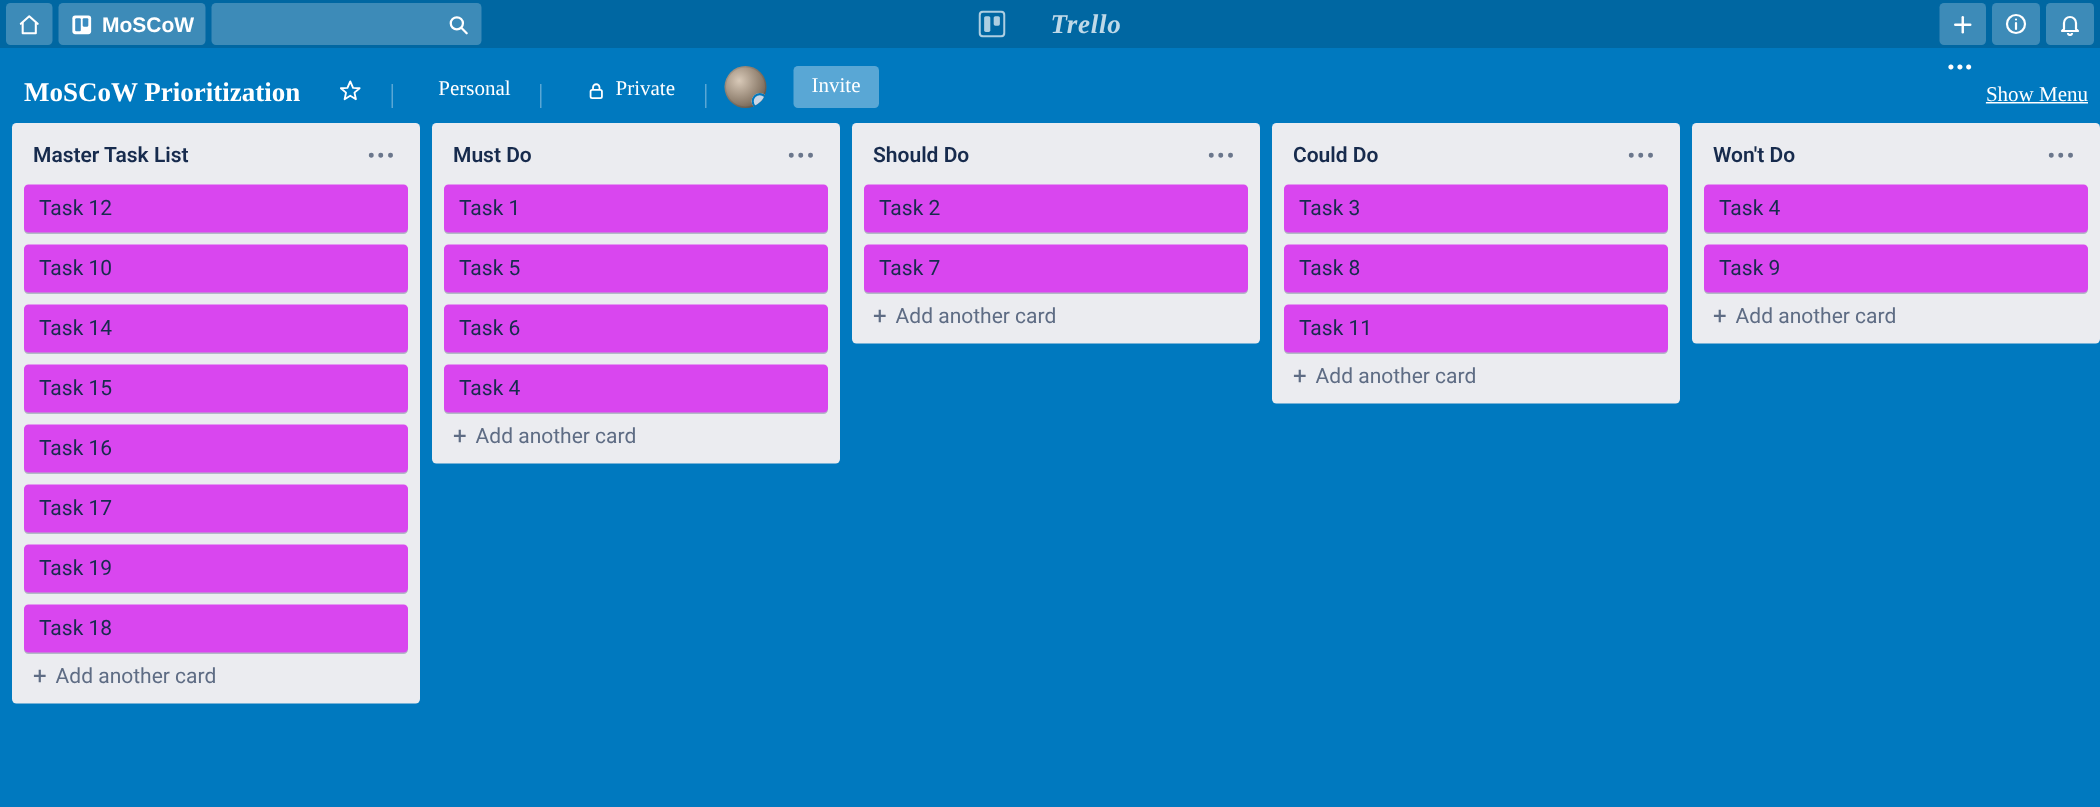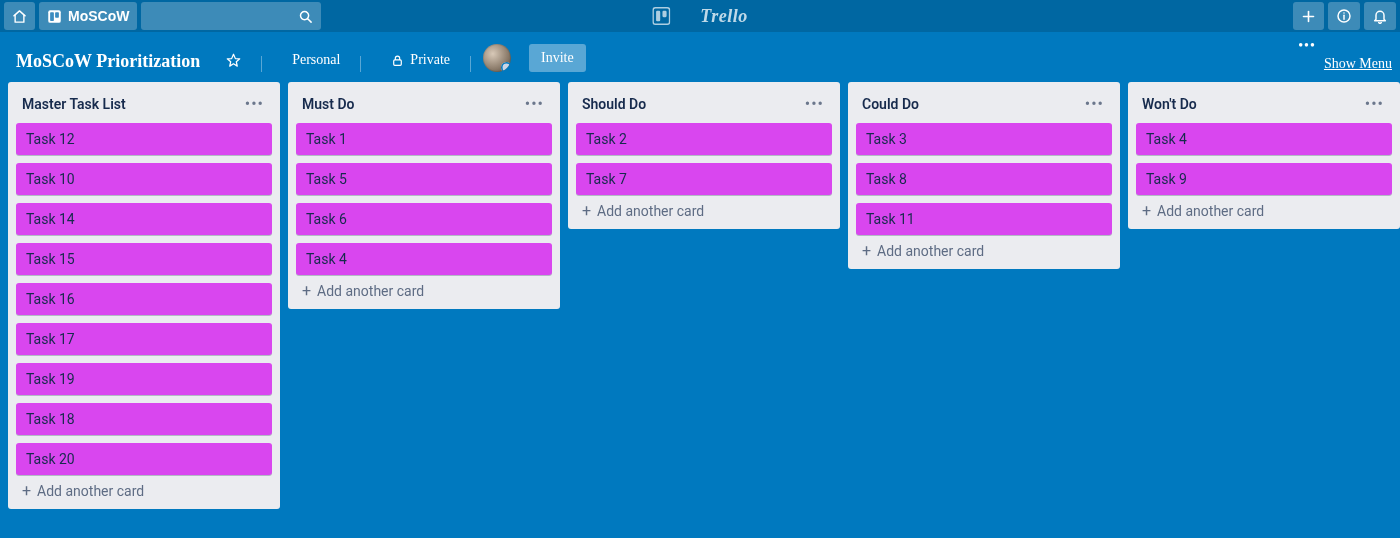--- a/index.html
+++ b/index.html
@@ -249,21 +249,20 @@
       </div>
       <div class="cards">
         <div class="card">Task 12</div>
         <div class="card">Task 10</div>
         <div class="card">Task 14</div>
         <div class="card">Task 15</div>
         <div class="card">Task 16</div>
         <div class="card">Task 17</div>
         <div class="card">Task 19</div>
         <div class="card">Task 18</div>
-        <div class="card">Task 20</div>
       </div>
       <div class="add-card">
         <span class="plus">+</span>
         <span>Add another card</span>
       </div>
     </div>
     <div class="list">
       <div class="list-header">
         <div class="list-title">Must Do</div>
         <div class="list-menu ellipsis-dots">•••</div>

